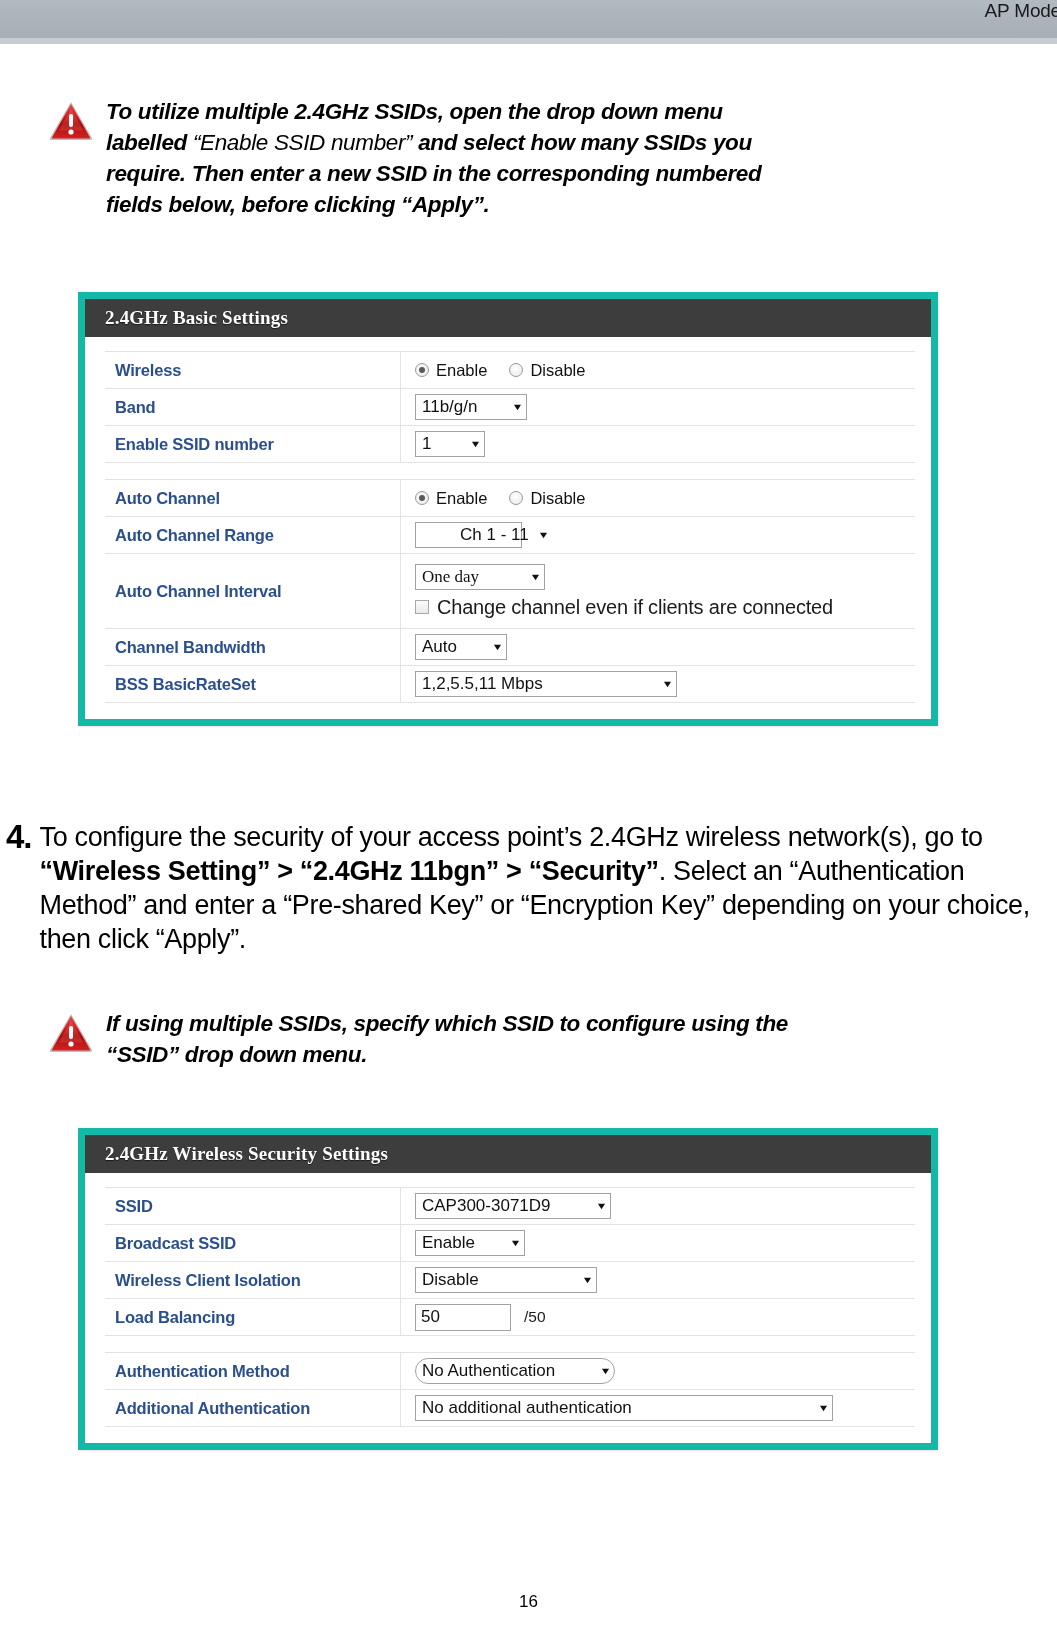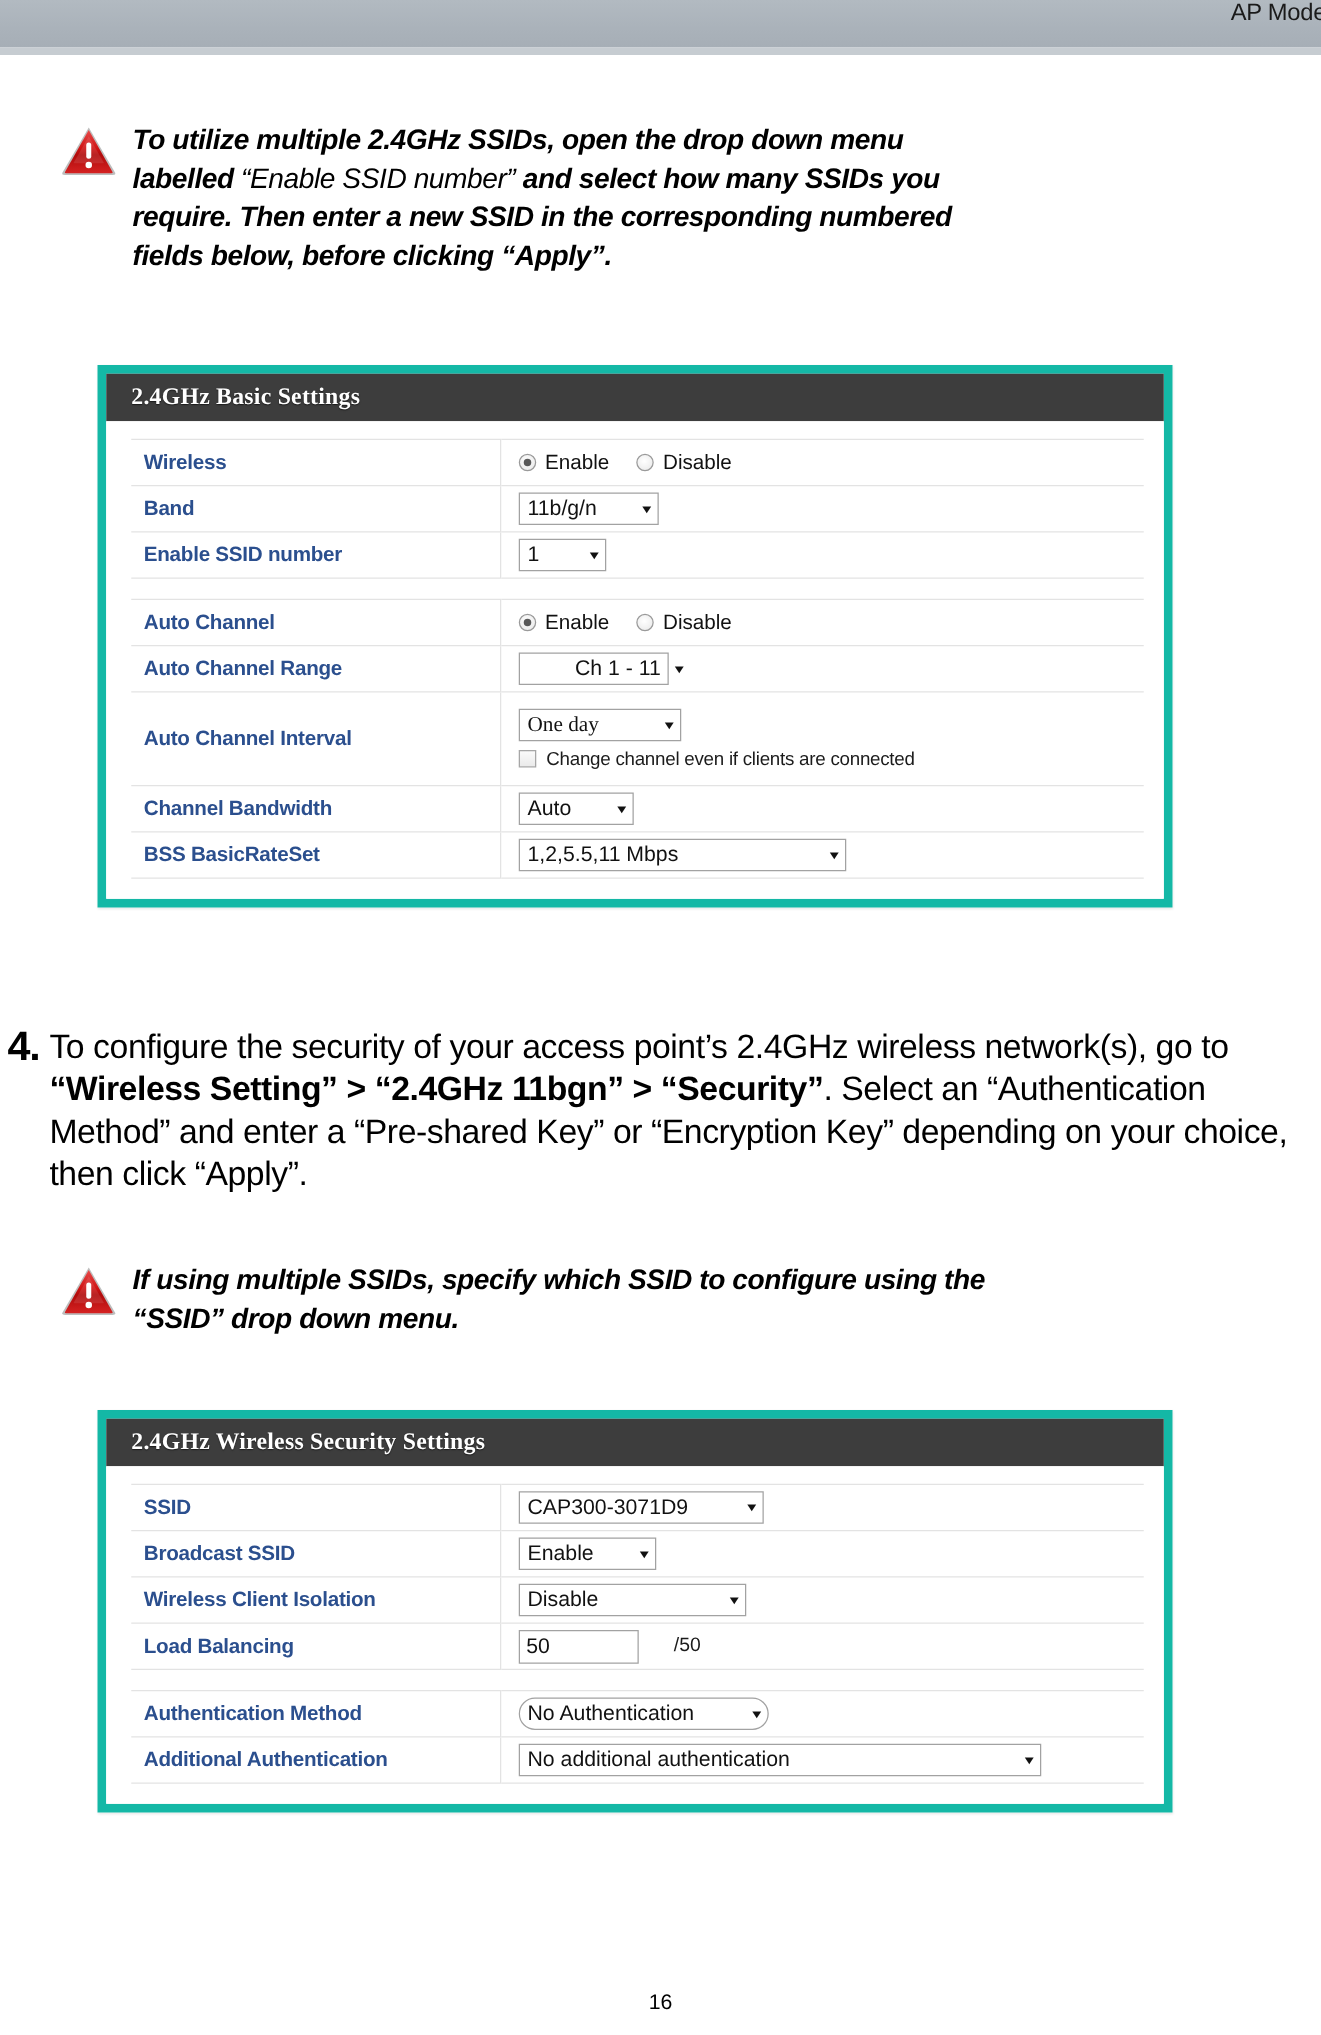--- a/index.html
+++ b/index.html
@@ -193,32 +193,32 @@
     padding: 0 5px;
     box-sizing: border-box;
   }
 
   .inline-label {
     font-size: 15.5px;
     color: #1b1b1b;
     font-family: "Liberation Sans", sans-serif;
     letter-spacing: -0.2px;
   }
-  .suffix-label { font-size: 15.5px; color: #1b1b1b; margin-left: 18px; }
+  .suffix-label { font-size: 15.5px; color: #1b1b1b; margin-left: 3px; }
 
   .checkbox {
     width: 14px; height: 14px;
     border: 1px solid #a7a7a7;
     background: linear-gradient(to bottom, #fbfbfb, #eaeaea);
     box-sizing: border-box;
     flex: 0 0 auto;
   }
   .stacked { display: flex; flex-direction: column; gap: 6px; padding: 6px 0; }
   .check-row { display: flex; align-items: center; gap: 8px; }
-  .check-text { font-size: 15px; color: #1b1b1b; letter-spacing: -0.2px; }
+  .check-text { font-size: 20px; color: #1b1b1b; letter-spacing: -0.2px; }
   .tall td { height: auto; }
 
   
   .page-number {
     position: absolute;
     left: 0;
     bottom: 16px;
     width: 1057px;
     text-align: center;
     font-size: 17px;
@@ -314,21 +314,21 @@
             <label class="radio-item">
               <span class="radio"></span>
               <span>Disable</span>
             </label>
           </div>
         </td>
       </tr>
       <tr>
         <td class="cell-label">Auto Channel Range</td>
         <td class="cell-value">
-          <div class="select" style="width:120px;padding-left:44px;">
+          <div class="select" style="width:107px;padding-left:44px;">
             <span>Ch 1 - 11</span>
             <span class="caret">▼</span>
           </div>
         </td>
       </tr>
       <tr class="tall">
         <td class="cell-label" style="height:74px;">Auto Channel Interval</td>
         <td class="cell-value">
           <div class="stacked">
             <div class="select" style="width:130px;font-family:Liberation Serif, serif;">

